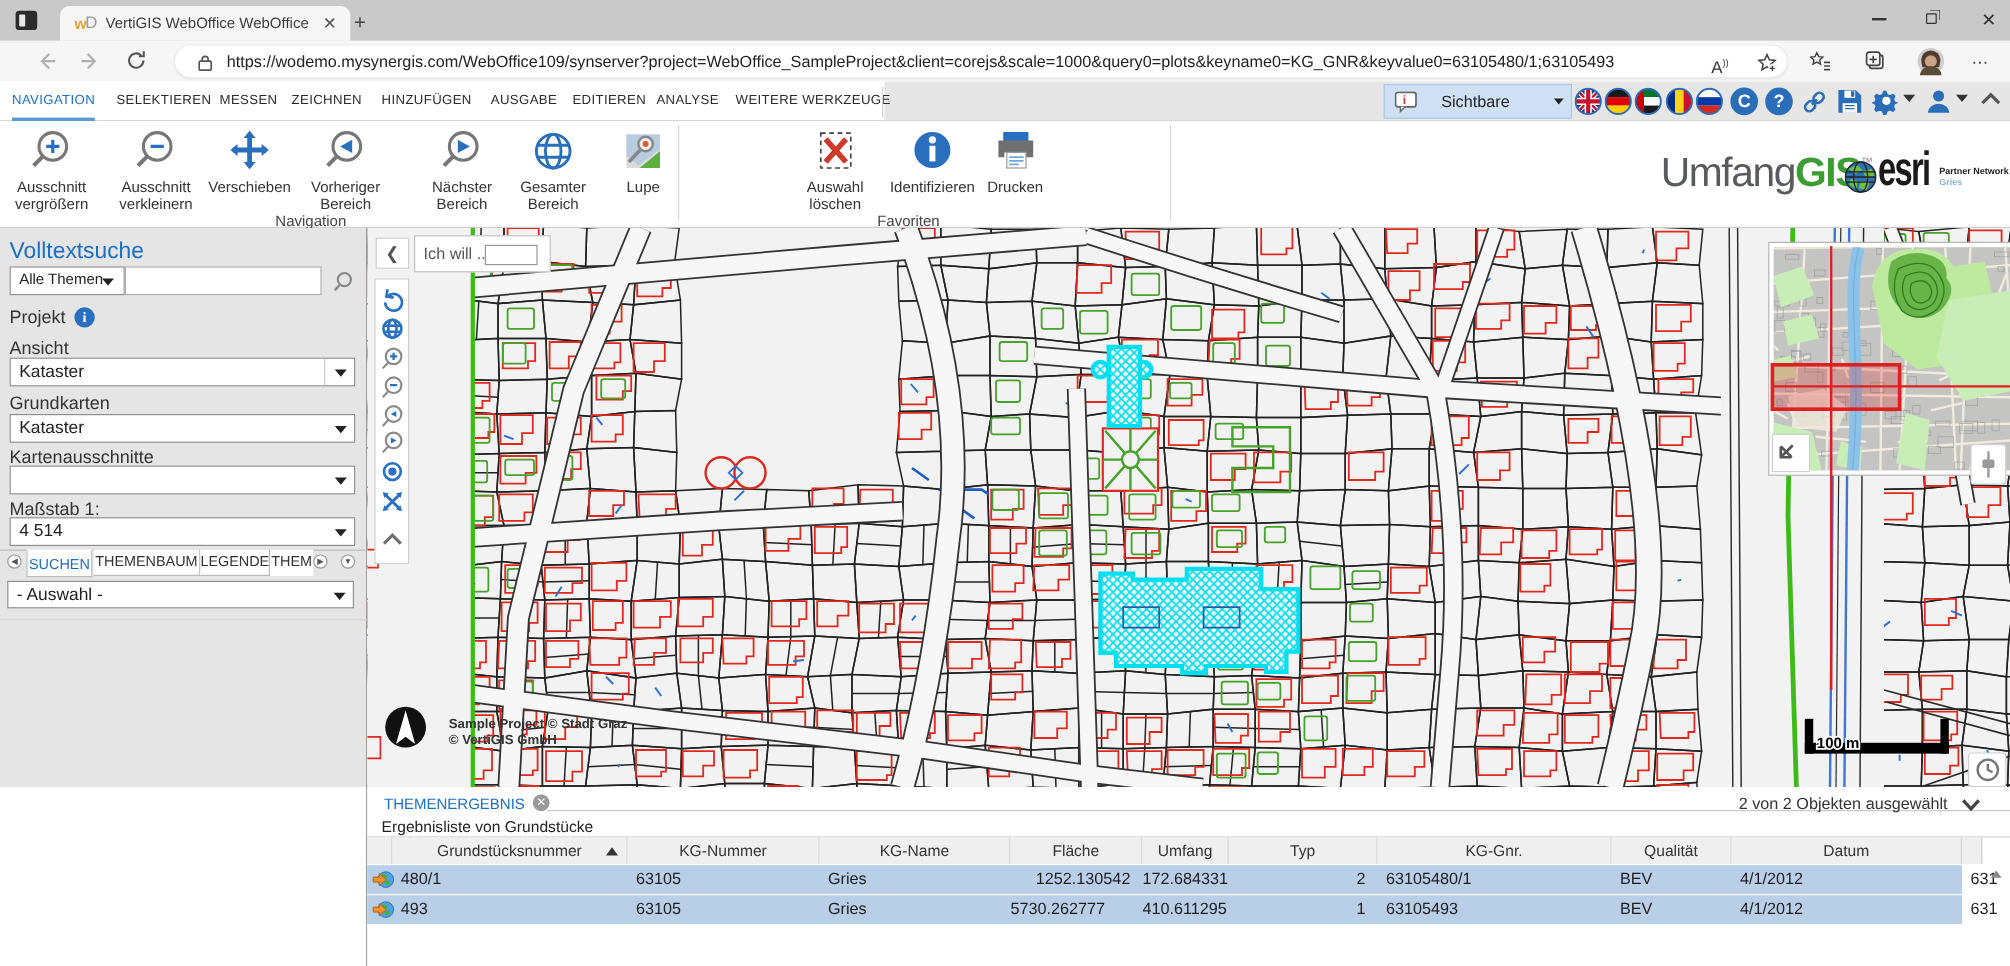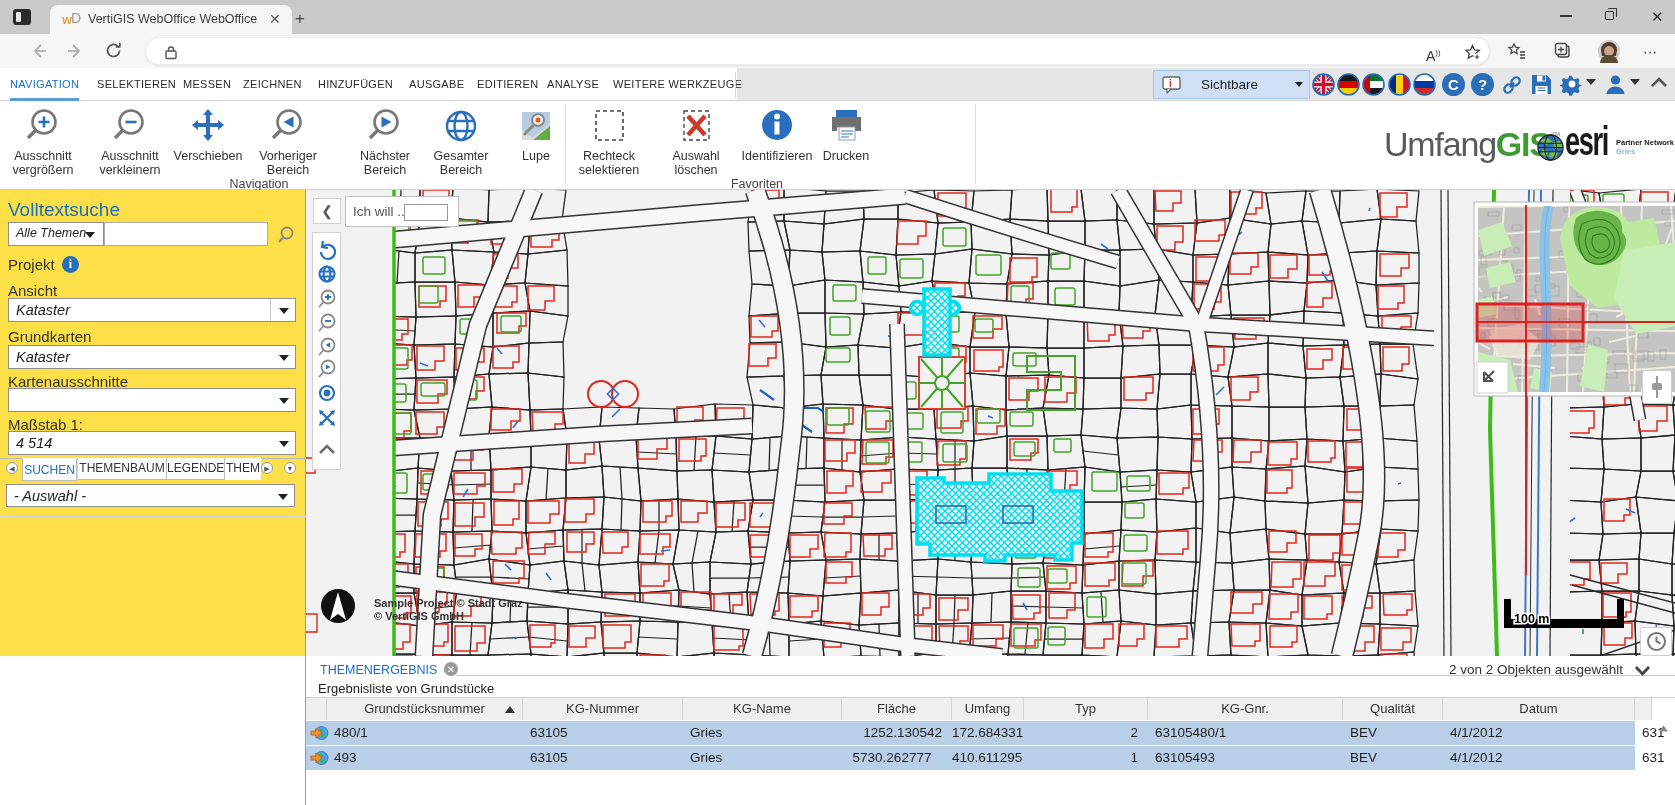--- a/index.html
+++ b/index.html
@@ -18,25 +18,25 @@
             border-bottom:1px solid #d6d6d6; }
   #tabrow .gray { position:absolute; left:737px; top:0; width:938px; height:33px; background:#e6e6e6; border-bottom:1px solid #d6d6d6;}
   .rtab { position:absolute; top:0; height:32px; line-height:32px; font-size:11px; letter-spacing:0.3px; color:#2b2b2b; }
   #toolbar { position:absolute; left:0; top:101px; width:1675px; height:89px; background:#fff;
              border-bottom:1px solid #cfcfcf; }
   .tool { position:absolute; top:6px; text-align:center; font-size:12.5px; color:#333; line-height:14px; }
   .tool svg { display:block; margin:0 auto 4px; }
   .gsep { position:absolute; top:3px; width:1px; height:80px; background:#dcdcdc; }
   .glabel { position:absolute; top:76px; font-size:12.5px; color:#444; text-align:center; }
   
-  #sidebar { position:absolute; left:0; top:190px; width:306px; height:615px; background:#fde047;
+  #sidebar { position:absolute; left:0; top:190px; width:306px; height:615px; background:#e5e5e5;
              border-right:1px solid #9a9a9a; font-size:15px; color:#333; }
   .sb-label { position:absolute; left:8px; }
   .dd { position:absolute; background:#fff; border:1px solid #8f8f8f; height:24px; }
-  .dd .txt { position:absolute; left:7px; top:3px; font-size:14.5px; color:#222;font-style:italic; }
+  .dd .txt { position:absolute; left:7px; top:3px; font-size:14.5px; color:#222; }
   .dd .arr { position:absolute; right:6px; top:9px; width:0; height:0;
              border-left:5px solid transparent; border-right:5px solid transparent; border-top:6px solid #222; }
   
   #map { position:absolute; left:306px; top:190px; width:1369px; height:466px; background:#f2f2f2; overflow:hidden; }
   
   #bottom { position:absolute; left:306px; top:656px; width:1369px; height:149px; background:#fff; }
   #sbgutter { position:absolute; left:0; top:656px; width:306px; height:149px; background:#fff; border-right:1px solid #9a9a9a; }
   .hdrcell { position:absolute; top:42px; height:22px; background:#efefef; border-right:1px solid #d2d2d2;
              font-size:13px; color:#333; text-align:center; line-height:22px; }
   .rowcell { position:absolute; height:24px; font-size:13.5px; color:#1e1e1e; line-height:24px; }
@@ -69,20 +69,21 @@
     </svg>
   <svg class="abs" style="left:104px;top:7px" width="19" height="19" viewBox="0 0 19 19">
       <path d="M15.5,9.5 a6,6 0 1 1 -1.8,-4.3" stroke="#555" stroke-width="1.7" fill="none"></path>
       <path d="M15.8,1.8 v4 h-4" stroke="#555" stroke-width="1.7" fill="none"></path>
     </svg>
   <div id="urlpill">
     <svg class="abs" style="left:18px;top:7px" width="14" height="15" viewBox="0 0 14 15">
         <rect x="2" y="6" width="10" height="7.5" rx="1" fill="none" stroke="#555" stroke-width="1.4"></rect>
         <path d="M4.5,6 V4.5 a2.5,2.5 0 0 1 5,0 V6" fill="none" stroke="#555" stroke-width="1.4"></path>
       </svg>
+    <span style="position:absolute;left:43px;top:0">https://wodemo.mysynergis.com/WebOffice109/synserver?project=WebOffice_SampleProject&amp;client=corejs&amp;scale=1000&amp;query0=plots&amp;keyname0=KG_GNR&amp;keyvalue0=63105480/1;63105493</span>
     <span style="position:absolute;left:1280px;top:1px;font-size:14px;color:#333">A<sup style="font-size:8px">))</sup></span>
     <svg class="abs" style="left:1318px;top:6px" width="17" height="17" viewBox="0 0 17 17">
         <path d="M8.5,1.5 l2,4.3 4.7,0.5 -3.5,3.2 1,4.6 -4.2,-2.4 -4.2,2.4 1,-4.6 -3.5,-3.2 4.7,-0.5 Z" fill="none" stroke="#444" stroke-width="1.3"></path>
         <circle cx="13" cy="13" r="3.6" fill="#fff"></circle>
         <path d="M13,10.8 v4.4 M10.8,13 h4.4" stroke="#444" stroke-width="1.2"></path>
       </svg>
   </div>
   <svg class="abs" style="left:1508px;top:8px" width="18" height="18" viewBox="0 0 18 18">
       <path d="M6,2 l1.5,3.2 3.5,0.4 -2.6,2.4 0.7,3.5 -3.1,-1.8 -3.1,1.8 0.7,-3.5 -2.6,-2.4 3.5,-0.4 Z" fill="none" stroke="#444" stroke-width="1.2"></path>
       <path d="M12,10 h5 M12,13 h5 M12,16 h5" stroke="#444" stroke-width="1.3"></path>
@@ -254,23 +255,20 @@
         </g>
       </svg>Gesamter<br>Bereich</div>
     <div class="tool" style="left:492px;width:88px"><svg width="40" height="38" viewBox="0 0 40 38">
         <rect x="6" y="5" width="28" height="28" fill="#dcdcdc"></rect>
         <path d="M6,5 h28 v12 l-10,8 -8,6 -10,-8 Z" fill="#b8ccdf"></path>
         <path d="M17,33 l17,-14 v14 Z" fill="#5fae3f"></path>
         <circle cx="22" cy="13" r="6" fill="#eee" stroke="#888" stroke-width="2"></circle>
         <circle cx="22" cy="13" r="2.5" fill="#e05a2b"></circle>
         <path d="M17.5,18 L8,28" stroke="#888" stroke-width="3"></path>
       </svg>Lupe</div>
-    <div class="tool" style="left:565px;width:88px"><svg width="40" height="38" viewBox="0 0 40 38">
-        <rect x="7" y="4" width="27" height="29" fill="none" stroke="#444" stroke-width="1.6" stroke-dasharray="4,3"></rect>
-      </svg>Rechteck<br>selektieren</div>
     <div class="tool" style="left:652px;width:88px"><svg width="40" height="38" viewBox="0 0 40 38">
         <rect x="8" y="4" width="25" height="29" fill="none" stroke="#444" stroke-width="1.4" stroke-dasharray="4,3"></rect>
         <path d="M12,9 L29,28 M29,9 L12,28" stroke="#cc3b2a" stroke-width="4.6"></path>
       </svg>Auswahl<br>löschen</div>
     <div class="tool" style="left:733px;width:88px"><svg width="40" height="38" viewBox="0 0 40 38">
         <circle cx="20" cy="18" r="15" fill="#2a6fbd"></circle>
         <rect x="17.5" y="14.5" width="5" height="13" fill="#fff"></rect>
         <circle cx="20" cy="9.5" r="3" fill="#fff"></circle>
       </svg>Identifizieren</div>
     <div class="tool" style="left:802px;width:88px"><svg width="40" height="38" viewBox="0 0 40 38">
@@ -1714,21 +1712,21 @@
     <div class="rowcell" style="left:1336px;width:17px;top:65px">631</div>
     <svg class="abs" style="left:4px;top:69px" width="19" height="16" viewBox="0 0 19 16">
       <circle cx="11.5" cy="8" r="6.5" fill="#4da3e8" stroke="#2a6db8" stroke-width="0.8"></circle>
       <path d="M8,4 q3,-1 5,1 l-2,3 -4,-1 Z M10,10 l4,-1 1,3 -3,1 Z" fill="#46b430"></path>
       <path d="M1,6 h5 v-3 l6,5 -6,5 v-3 h-5 Z" fill="#f0912d" stroke="#b05f14" stroke-width="0.8"></path>
     </svg>
     <div class="abs" style="left:0;top:90px;width:1329px;height:24px;background:#b9cfe8"></div>
     <div class="rowcell" style="left:28px;width:196px;top:90px">493</div>
     <div class="rowcell" style="left:224px;width:160px;top:90px">63105</div>
     <div class="rowcell" style="left:384px;width:159px;top:90px">Gries</div>
-    <div class="rowcell" style="left:536px;width:100px;top:90px;text-align:center">5730.262777</div>
+    <div class="rowcell" style="left:536px;width:100px;top:90px;text-align:left">5730.262777</div>
     <div class="rowcell" style="left:646px;width:62px;top:90px;text-align:right">410.611295</div>
     <div class="rowcell" style="left:718px;width:114px;top:90px;text-align:right">1</div>
     <div class="rowcell" style="left:849px;width:195px;top:90px">63105493</div>
     <div class="rowcell" style="left:1044px;width:100px;top:90px">BEV</div>
     <div class="rowcell" style="left:1144px;width:192px;top:90px">4/1/2012</div>
     <div class="rowcell" style="left:1336px;width:17px;top:90px">631</div>
     <svg class="abs" style="left:4px;top:94px" width="19" height="16" viewBox="0 0 19 16">
       <circle cx="11.5" cy="8" r="6.5" fill="#4da3e8" stroke="#2a6db8" stroke-width="0.8"></circle>
       <path d="M8,4 q3,-1 5,1 l-2,3 -4,-1 Z M10,10 l4,-1 1,3 -3,1 Z" fill="#46b430"></path>
       <path d="M1,6 h5 v-3 l6,5 -6,5 v-3 h-5 Z" fill="#f0912d" stroke="#b05f14" stroke-width="0.8"></path>

